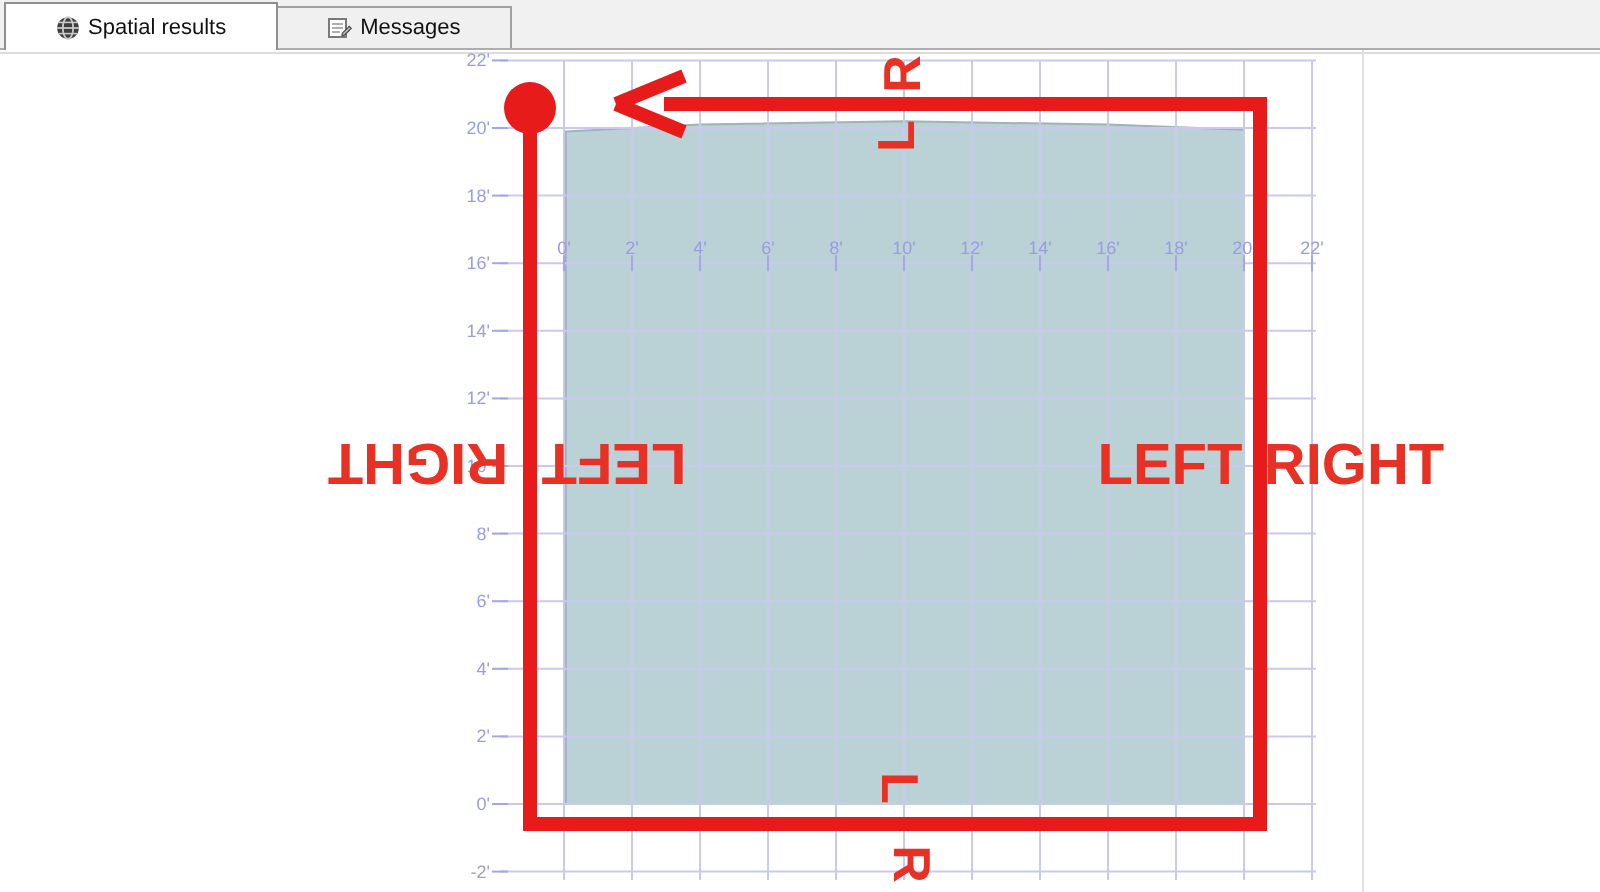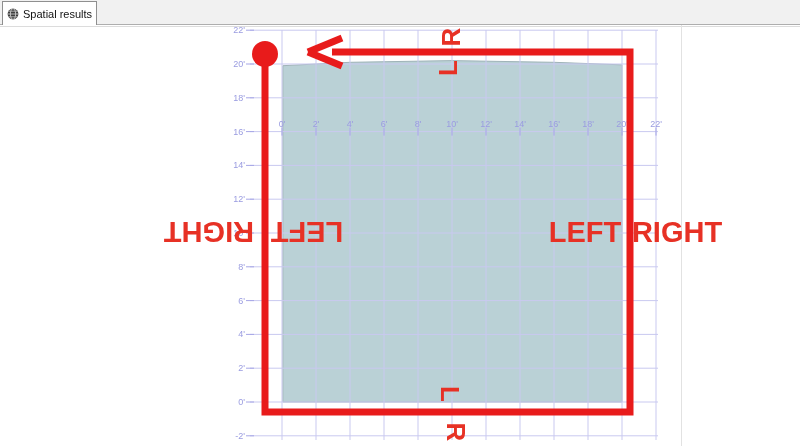--- a/index.html
+++ b/index.html
@@ -8,21 +8,21 @@
     background:#ffffff;font-family:"Liberation Sans",sans-serif;
   }
   
   .tabbar{
     position:absolute;left:0;top:0;width:800px;height:24px;
     background:#f1f1f1;border-bottom:1px solid #aeaeae;
     display:flex;align-items:flex-end;z-index:50;
   }
   .tab{
     display:flex;align-items:center;gap:4px;
-    padding:0 4px;box-sizing:border-box;cursor:default;
+    padding:0 25px;box-sizing:border-box;cursor:default;
     font-size:11px;color:#111;white-space:nowrap;
   }
   .tab.active{
     height:24px;margin-left:2px;background:#ffffff;
     border:1px solid #8f8f8f;border-bottom:none;
     position:relative;top:1px;z-index:2;
   }
   .tab.inactive{
     height:21px;background:#f0f0f0;
     border:1px solid #a2a2a2;border-bottom:none;border-left:none;
@@ -144,16 +144,28 @@
       <svg width="12" height="12" viewBox="0 0 12 12">
         <circle cx="6" cy="6" r="5.4" fill="#3d3d3d"></circle>
         <ellipse cx="6" cy="6" rx="2.6" ry="5.4" fill="none" stroke="#c9c9c9" stroke-width="0.9"></ellipse>
         <line x1="0.6" y1="6" x2="11.4" y2="6" stroke="#c9c9c9" stroke-width="0.9"></line>
         <line x1="1.4" y1="3.2" x2="10.6" y2="3.2" stroke="#c9c9c9" stroke-width="0.8"></line>
         <line x1="1.4" y1="8.8" x2="10.6" y2="8.8" stroke="#c9c9c9" stroke-width="0.8"></line>
       </svg>
     </span>
     <span>Spatial results</span>
   </div>
+  <div class="tab inactive">
+    <span class="icon">
+      <svg width="12" height="12" viewBox="0 0 12 12">
+        <rect x="0.5" y="1.5" width="8.5" height="9" fill="#ffffff" stroke="#7a7a7a" stroke-width="1"></rect>
+        <line x1="2" y1="4" x2="7.5" y2="4" stroke="#9a9a9a" stroke-width="0.8"></line>
+        <line x1="2" y1="6" x2="7.5" y2="6" stroke="#9a9a9a" stroke-width="0.8"></line>
+        <line x1="2" y1="8" x2="6" y2="8" stroke="#9a9a9a" stroke-width="0.8"></line>
+        <path d="M7.2 8.6 L10.6 5.2 L11.6 6.2 L8.2 9.6 L7 9.8 Z" fill="#b9b9b9" stroke="#4a4a4a" stroke-width="0.6"></path>
+      </svg>
+    </span>
+    <span>Messages</span>
+  </div>
 </div>
 
 <div class="content-top-line"></div>
 <div class="panel-right-border"></div>
 
 </body></html>

